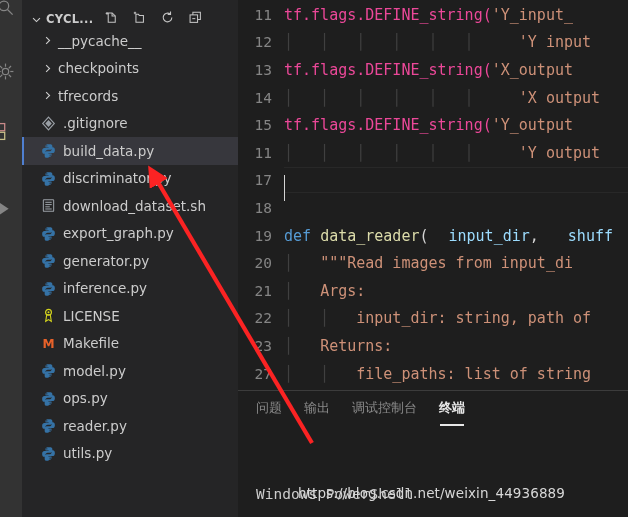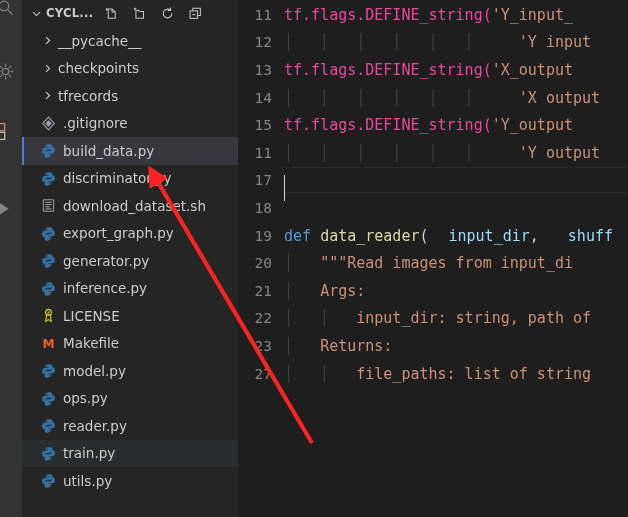--- a/index.html
+++ b/index.html
@@ -35,21 +35,21 @@
   
   .sidebar {
     width: 216px; height: 100%;
     background: #252526;
     flex: 0 0 216px;
     display: flex; flex-direction: column;
     overflow: hidden;
   }
   .explorer-header {
     height: 26px;
-    display: flex; align-items: center;
+    display: flex; align-items: flex-end;
     padding-left: 7px;
     background: #252526;
     flex: 0 0 26px;
   }
   .twisty-root {
     width: 14px; height: 14px;
     display: flex; align-items: center; justify-content: center;
     color: #cccccc;
   }
   .twisty-root svg { width: 11px; height: 11px; }
@@ -117,21 +117,21 @@
   .rowlabel {
     font-size: 13.5px;
     color: #cccccc;
     font-family: "DejaVu Sans", "Liberation Sans", sans-serif;
   }
   .row.folder .rowlabel { margin-left: 3px; }
 
   
   .main {
     flex: 1 1 auto;
-    display: flex; flex-direction: row;
+    display: flex; flex-direction: column;
     background: #1e1e1e;
     min-width: 0;
     overflow: hidden;
   }
   .editor {
     flex: 0 0 390px;
     position: relative;
     overflow: hidden;
     background: #1e1e1e;
     padding-top: 1px;
@@ -456,29 +456,20 @@
         </div>
         <div class="row file">
           <span class="ficon">
             <svg viewBox="0 0 16 16">
               <path d="M7.9 1.2c-1.9 0-3.1.6-3.1 2v1.6h3.3v.5H3.6c-1.3 0-2.4 1-2.4 3.1s.9 3.1 2.2 3.1h1.2v-1.8c0-1.4 1.2-2.5 2.6-2.5h2.8c1.2 0 2.1-.9 2.1-2.1V3.2c0-1.3-1.1-2-2.4-2H7.9zM6.2 2.3c.4 0 .7.3.7.7s-.3.7-.7.7-.7-.3-.7-.7.3-.7.7-.7z" fill="#3572A5"></path>
               <path d="M8.1 14.8c1.9 0 3.1-.6 3.1-2v-1.6H7.9v-.5h4.5c1.3 0 2.4-1 2.4-3.1s-.9-3.1-2.2-3.1h-1.2v1.8c0 1.4-1.2 2.5-2.6 2.5H6c-1.2 0-2.1.9-2.1 2.1v2.9c0 1.3 1.1 2 2.4 2h1.8zm1.7-1.1c-.4 0-.7-.3-.7-.7s.3-.7.7-.7.7.3.7.7-.3.7-.7.7z" fill="#3572A5"></path>
             </svg>
           </span>
           <span class="rowlabel">reader.py</span>
         </div>
-        <div class="row file hovered">
-          <span class="ficon">
-            <svg viewBox="0 0 16 16">
-              <path d="M7.9 1.2c-1.9 0-3.1.6-3.1 2v1.6h3.3v.5H3.6c-1.3 0-2.4 1-2.4 3.1s.9 3.1 2.2 3.1h1.2v-1.8c0-1.4 1.2-2.5 2.6-2.5h2.8c1.2 0 2.1-.9 2.1-2.1V3.2c0-1.3-1.1-2-2.4-2H7.9zM6.2 2.3c.4 0 .7.3.7.7s-.3.7-.7.7-.7-.3-.7-.7.3-.7.7-.7z" fill="#3572A5"></path>
-              <path d="M8.1 14.8c1.9 0 3.1-.6 3.1-2v-1.6H7.9v-.5h4.5c1.3 0 2.4-1 2.4-3.1s-.9-3.1-2.2-3.1h-1.2v1.8c0 1.4-1.2 2.5-2.6 2.5H6c-1.2 0-2.1.9-2.1 2.1v2.9c0 1.3 1.1 2 2.4 2h1.8zm1.7-1.1c-.4 0-.7-.3-.7-.7s.3-.7.7-.7.7.3.7.7-.3.7-.7.7z" fill="#3572A5"></path>
-            </svg>
-          </span>
-          <span class="rowlabel">train.py</span>
-        </div>
         <div class="row file">
           <span class="ficon">
             <svg viewBox="0 0 16 16">
               <path d="M7.9 1.2c-1.9 0-3.1.6-3.1 2v1.6h3.3v.5H3.6c-1.3 0-2.4 1-2.4 3.1s.9 3.1 2.2 3.1h1.2v-1.8c0-1.4 1.2-2.5 2.6-2.5h2.8c1.2 0 2.1-.9 2.1-2.1V3.2c0-1.3-1.1-2-2.4-2H7.9zM6.2 2.3c.4 0 .7.3.7.7s-.3.7-.7.7-.7-.3-.7-.7.3-.7.7-.7z" fill="#3572A5"></path>
               <path d="M8.1 14.8c1.9 0 3.1-.6 3.1-2v-1.6H7.9v-.5h4.5c1.3 0 2.4-1 2.4-3.1s-.9-3.1-2.2-3.1h-1.2v1.8c0 1.4-1.2 2.5-2.6 2.5H6c-1.2 0-2.1.9-2.1 2.1v2.9c0 1.3 1.1 2 2.4 2h1.8zm1.7-1.1c-.4 0-.7-.3-.7-.7s.3-.7.7-.7.7.3.7.7-.3.7-.7.7z" fill="#3572A5"></path>
             </svg>
           </span>
           <span class="rowlabel">utils.py</span>
         </div>
       </div>

